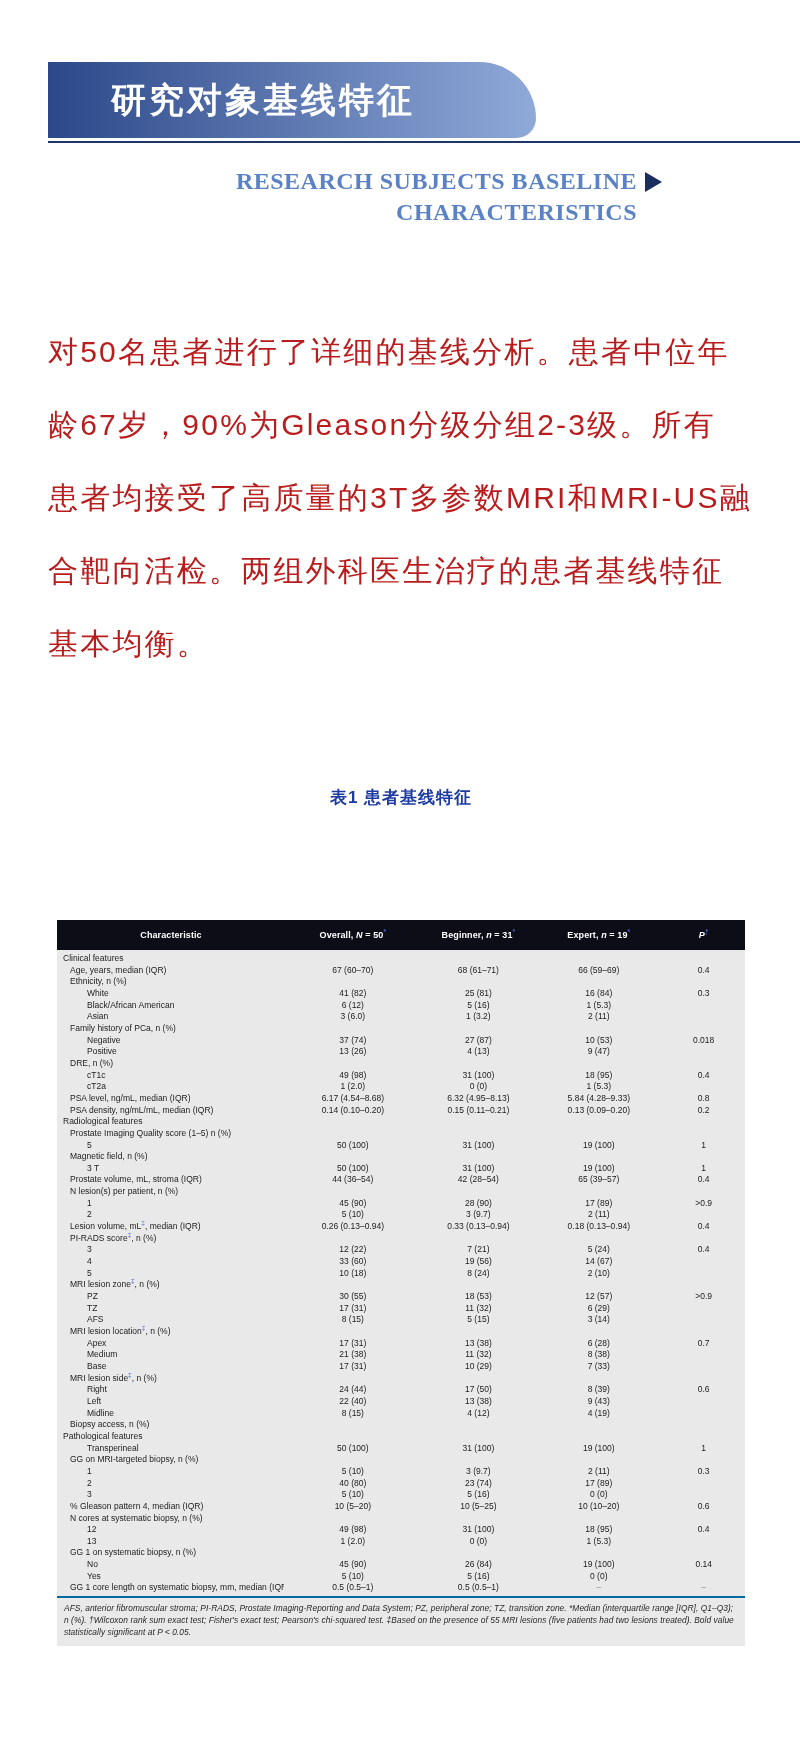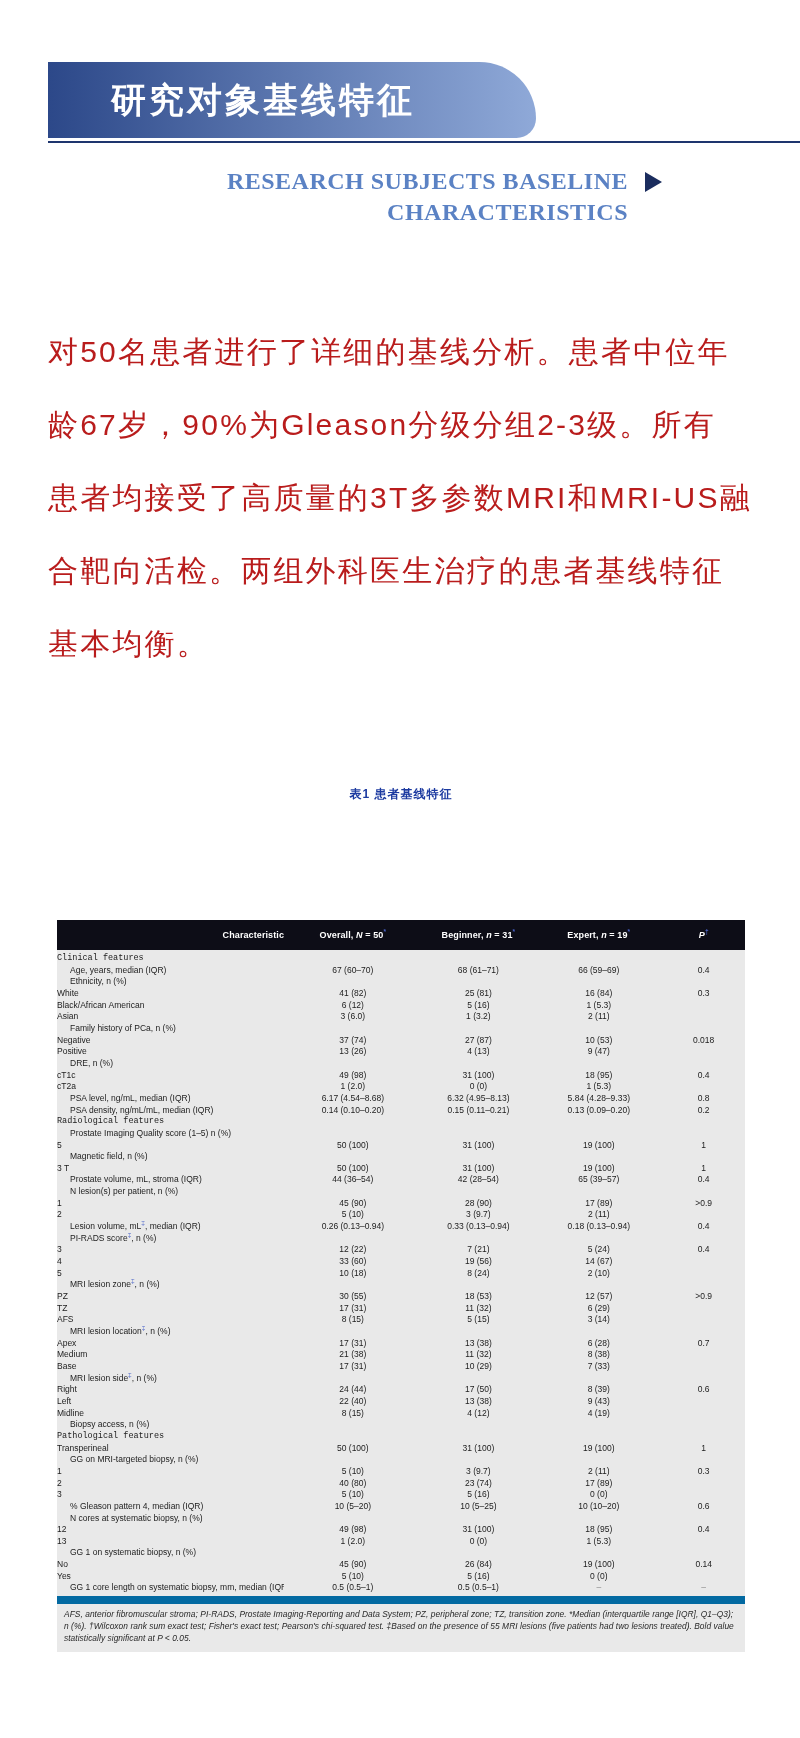--- a/index.html
+++ b/index.html
@@ -19,21 +19,21 @@
     margin:0;padding-left:63px;
     font-family:"DejaVu Serif","Liberation Serif",serif;
     font-size:35px;font-weight:bold;color:#ffffff;letter-spacing:3px;
   }
   .header-rule{
     position:absolute;left:48px;top:141px;width:752px;height:2px;
     background:var(--rule);
   }
   .subtitle-row{
     position:absolute;top:166px;left:0;width:662px;
-    display:flex;justify-content:flex-end;align-items:flex-start;gap:17px;
+    display:flex;justify-content:flex-end;align-items:flex-start;gap:8px;
   }
   .subtitle-text{
     text-align:right;
     font-family:"Liberation Serif","DejaVu Serif",serif;
     font-weight:700;font-size:24px;line-height:31px;
     color:var(--subtitle);letter-spacing:0.5px;
   }
   .play-arrow{
     width:0;height:0;margin-top:6px;
     border-left:17px solid var(--arrow);
@@ -42,51 +42,51 @@
   }
   
   .body-text{
     position:absolute;left:48px;top:315px;width:706px;
     font-size:30px;color:#b91c1c;letter-spacing:2.2px;
   }
   .body-text .line{line-height:73px;white-space:nowrap;}
   
   .table-title{
     position:absolute;left:57px;top:786px;width:688px;margin:0;
-    text-align:center;font-size:12px;font-weight:700;color:var(--table-title);
+    text-align:center;font-size:17px;font-weight:700;color:var(--table-title);
     letter-spacing:1px;
   }
   
   .table-wrap{
     position:absolute;left:57px;top:920px;width:688px;
     background:var(--table-body-bg);color:#1c1c1c;
   }
   .thead{
     display:grid;grid-template-columns:33% 20% 16.5% 18.5% 12%;
     background:var(--table-header-bg);color:#ffffff;
     font-weight:700;font-size:9px;height:30px;align-items:center;
     letter-spacing:0.1px;
   }
   .thead .cell{text-align:center;}
-  .thead .cell.first{text-align:right;padding-left:1px;}
+  .thead .cell.first{text-align:center;padding-left:1px;}
   .tbody{padding-top:3px;}
   .row{
     display:grid;grid-template-columns:33% 20% 16.5% 18.5% 12%;
     font-size:8.5px;line-height:11.65px;
   }
   .row .cell{text-align:center;overflow:hidden;white-space:nowrap;}
   .row .cell.lbl{text-align:left;white-space:nowrap;}
-  .lvl0{font-family:Liberation Mono, monospace;}
+  .lvl0{padding-left:6px;}
   .lvl1{padding-left:13px;}
-  .lvl2{}
+  .lvl2{padding-left:30px;}
   .sup{font-size:6.5px;vertical-align:super;color:var(--marker);line-height:0;}
   .boldp{font-weight:400;}
   .dashv{color:#8f8f8f;}
   .footnote{
-    margin-top:2px;border-top:8px solid #0369a1;
+    margin-top:2px;border-top:2px solid #0369a1;
     font-style:italic;font-size:8.4px;line-height:11.8px;
     padding:5px 9px 8px 7px;color:#282828;letter-spacing:0.05px;
   }
   i{font-style:italic;}
 </style>
 </head>
 <body>
 
 <header>
   <div class="banner">

